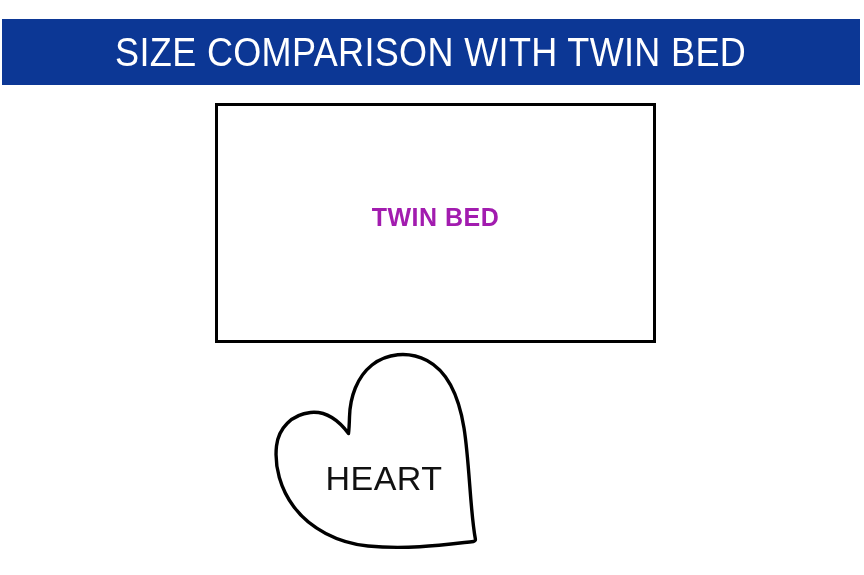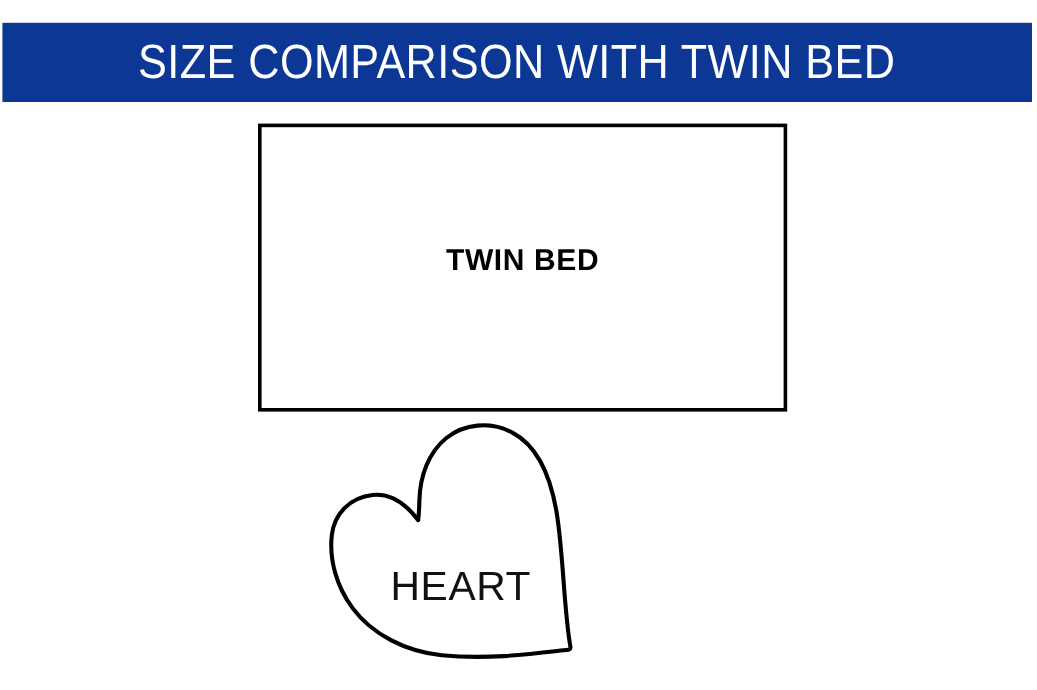--- a/index.html
+++ b/index.html
@@ -74,21 +74,21 @@
     display: flex;
     align-items: center;
     justify-content: center;
   }
   .bed-label {
     font-family: "Liberation Sans", sans-serif;
     font-weight: bold;
     font-size: 25px;
     line-height: 25px;
     letter-spacing: 0.5px;
-    color: #000000;
+    color: #a21caf;
     transform: translateY(-6px);
     white-space: nowrap;
   }
 
   
   .heart-wrap {
     position: absolute;
     left: 268px;
     top: 283px;
     width: 216px;
@@ -96,21 +96,21 @@
   }
   .heart-wrap svg {
     display: block;
     width: 216px;
     height: 210px;
     overflow: visible;
   }
   .heart-label {
     position: absolute;
     left: 0;
-    top: 123px;
+    top: 112px;
     width: 216px;
     text-align: center;
     font-family: "Liberation Sans", sans-serif;
     font-weight: 400;
     font-size: 34px;
     line-height: 34px;
     letter-spacing: 0.5px;
     color: #111111;
     transform: translateX(8px);
     white-space: nowrap;

